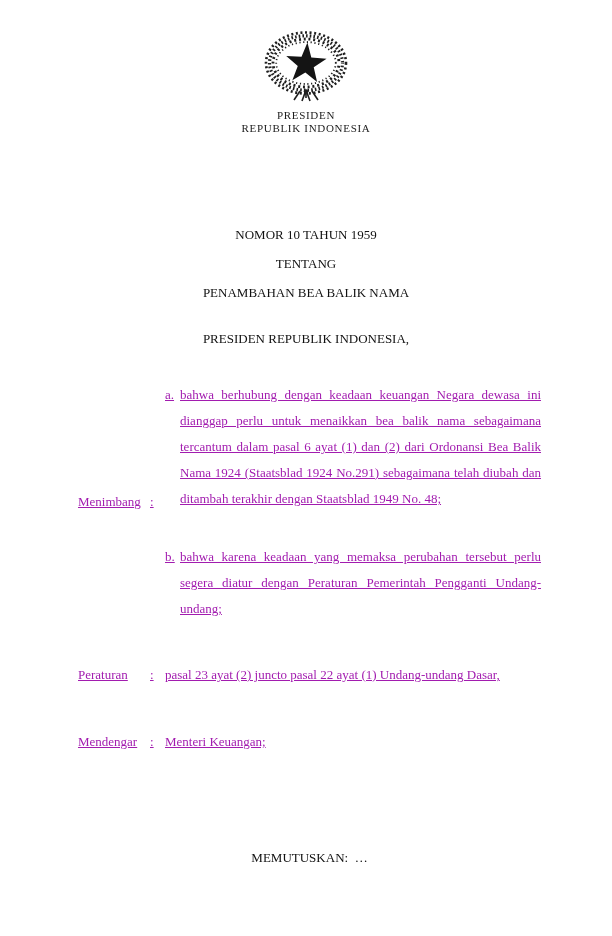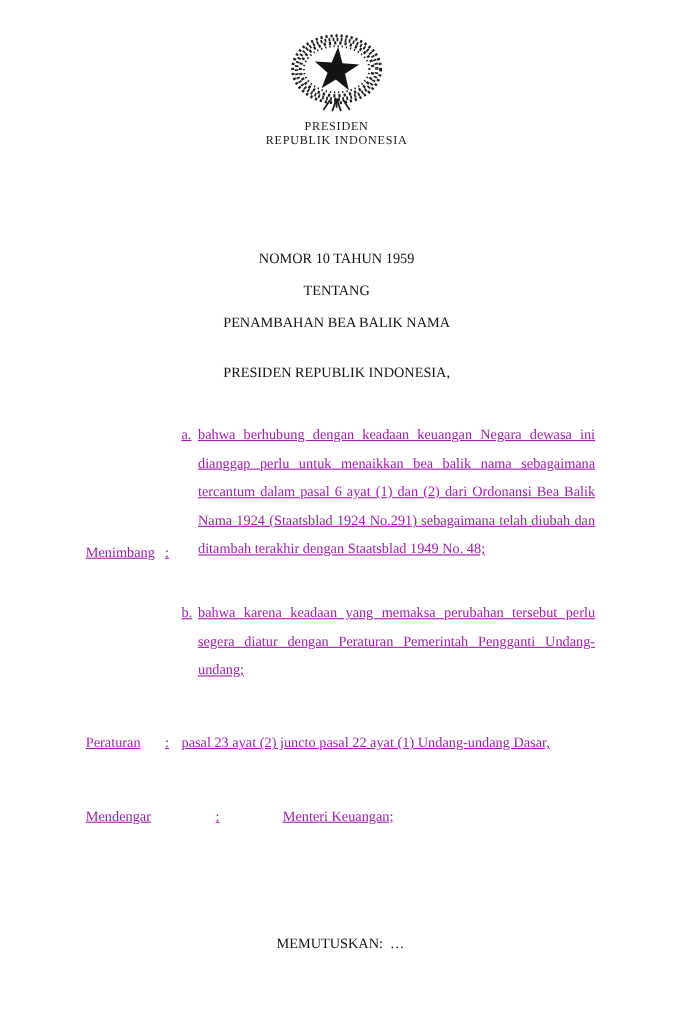--- a/index.html
+++ b/index.html
@@ -52,21 +52,21 @@
     width: 463px;
     display: flex;
     align-items: center;
     font-size: 13px;
     line-height: 26px;
     color: #a21caf;
     text-decoration: underline;
   }
   .row-menimbang { top: 382px; }
   .row-mengingat { top: 662px; }
-  .row-mendengar { top: 729px; gap: 46px; }
+  .row-mendengar { top: 729px; }
   .row-label { width: 72px; flex: 0 0 72px; }
   .row-colon { width: 15px; flex: 0 0 15px; }
   .row-content { flex: 1 1 auto; min-width: 0; }
   .item { display: flex; align-items: flex-start; }
   .item + .item { margin-top: 32px; }
   .item-marker { width: 15px; flex: 0 0 15px; }
   .item-text { flex: 1 1 auto; text-align: justify; }
   .decision {
     position: absolute;
     left: 78px;

